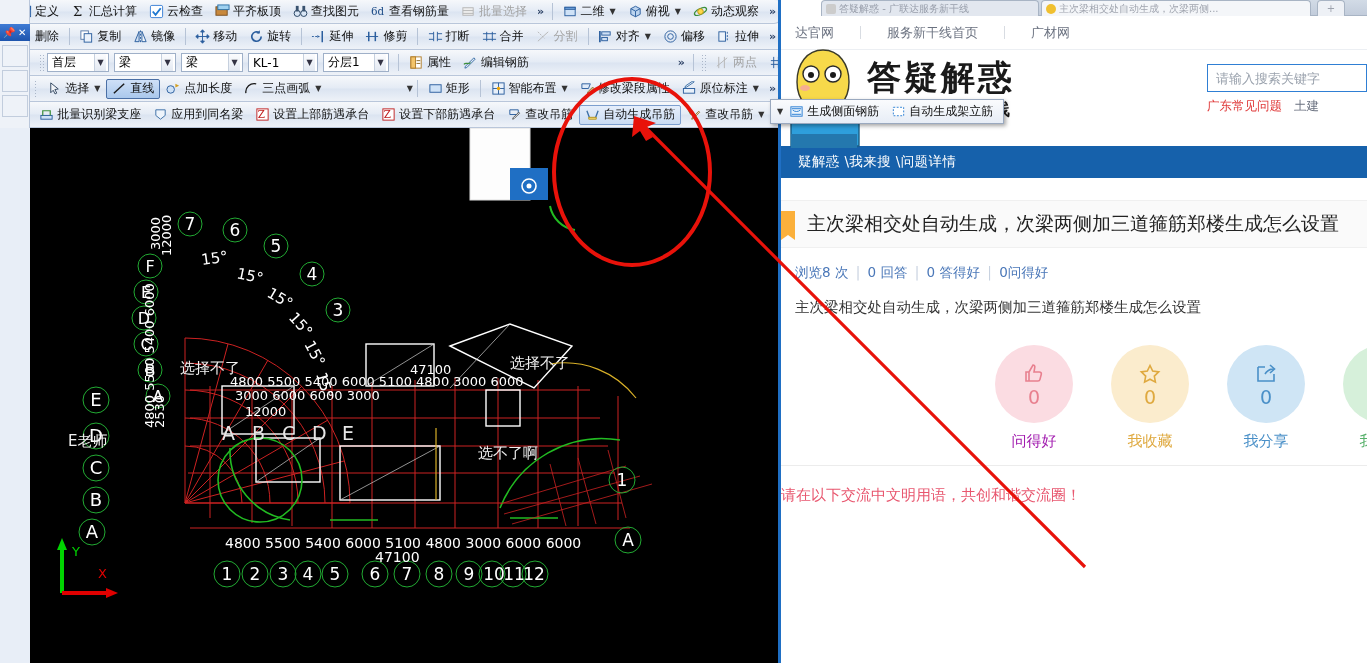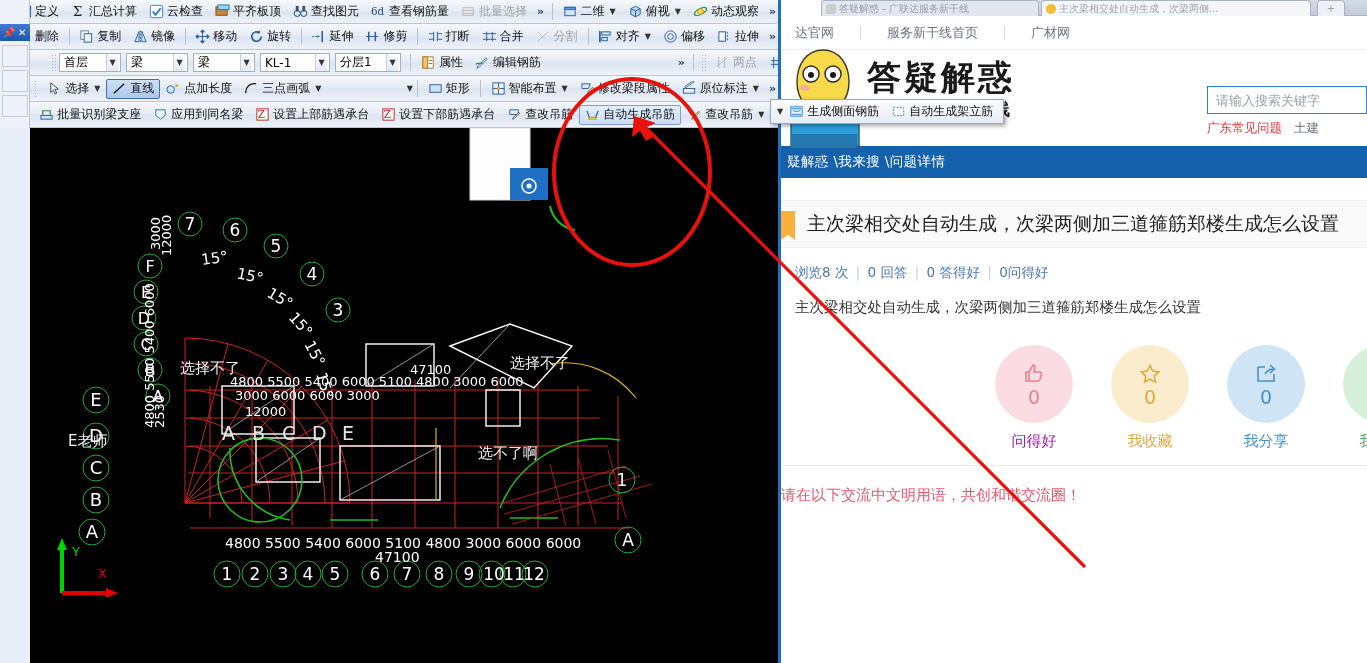--- a/index.html
+++ b/index.html
@@ -23,21 +23,21 @@
   .tb-row {
     position: absolute; left: 0;
     display: flex; align-items: center;
     background: linear-gradient(to bottom, #f6f8fb 0%, #e4ebf5 48%, #dbe4f1 52%, #eef2f8 100%);
     border-bottom: 1px solid #b9c6da;
     font-size: 12px; color: #000;
     white-space: nowrap;
   }
   .tb-row.r1 { top: 0; width: 780px; height: 24px; border-radius: 6px; }
   .tb-row.r2 { top: 24px; width: 780px; height: 26px; }
-  .tb-row.r3 { top: 50px; width: 832px; height: 26px; padding-left: 12px; }
+  .tb-row.r3 { top: 50px; width: 832px; height: 26px; }
   .tb-row.r4 { top: 76px; width: 780px; height: 26px; }
   .tb-row.r5 { top: 102px; width: 780px; height: 26px; }
 
   .tbtn {
     display: inline-flex; align-items: center; gap: 3px;
     padding: 1px 5px; height: 20px;
     border: 1px solid transparent; border-radius: 2px;
     cursor: default; color: #111;
   }
   .tbtn.disabled { color: #a2a2a2; }
@@ -141,35 +141,35 @@
   
   .site-head { position: relative; height: 96px; background: #fff; }
   .mascot { position: absolute; left: 4px; top: -2px; width: 78px; height: 100px; }
   .logo-wrap { position: absolute; left: 86px; top: 10px; }
   .logo-big {
     font-size: 34px; font-weight: bold; color: #1a1a1a;
     letter-spacing: 3px; line-height: 1.05;
     font-family: "DejaVu Sans","Liberation Sans",sans-serif;
   }
   .logo-sub { font-size: 17px; font-weight: bold; color: #1a1a1a; letter-spacing: 1px; margin-top: 2px; }
-  .search-wrap { position: absolute; right: 0; top: 36px; width: 160px; }
+  .search-wrap { position: absolute; right: 0; top: 14px; width: 160px; }
   .search-box {
     width: 160px; height: 28px; border: 1px solid #2f7fd4; background: #fff;
     font-size: 13px; color: #333; padding: 0 8px; outline: none;
   }
   .search-box::placeholder { color: #9aa2ad; }
   .search-links { margin-top: 6px; font-size: 12.5px; display: flex; gap: 12px; }
   .search-links a { text-decoration: none; }
   .sl-hot { color: #e03a3a; text-align: right; }
   .sl-norm { color: #6b7280; }
 
   
   .crumb-bar {
     height: 32px; background: #1661ab; color: #fff;
-    display: flex; align-items: center; padding-left: 6px;
+    display: flex; align-items: center; padding-left: 17px;
     font-size: 13.5px; letter-spacing: .4px;
   }
 
   
   .q-title-row {
     margin: 22px 0 0 0; padding: 10px 14px 10px 26px;
     background: #fafafa; border-top: 1px solid #f0f0f0; border-bottom: 1px solid #f0f0f0;
     position: relative; min-height: 44px; display: flex; align-items: center;
   }
   .q-flag {

